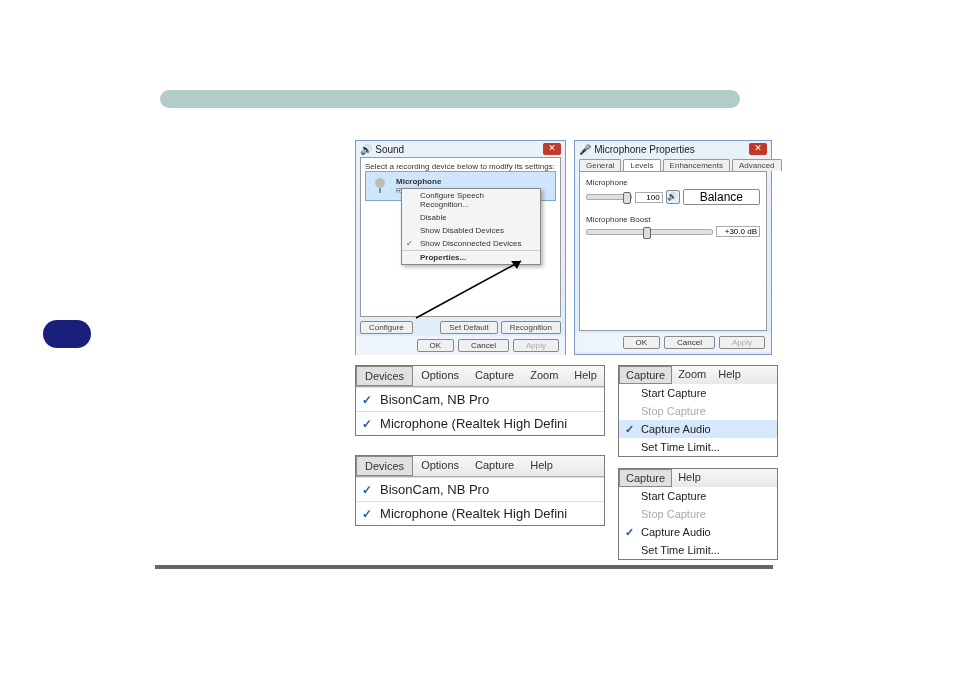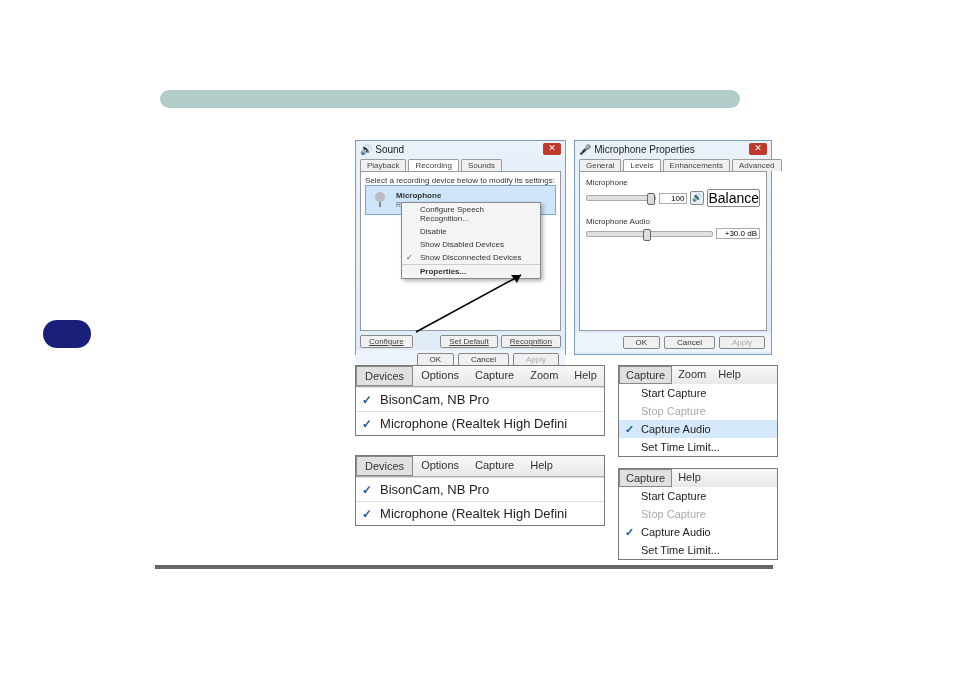--- a/index.html
+++ b/index.html
@@ -23,36 +23,36 @@
     .mic-svg { width: 20px; height: 20px; }
     .dev-txt { font-size: 8px; line-height: 1.1; }
     .dev-txt .d1 { font-weight: bold; color: #333; }
     .dev-txt .d2 { color: #666; font-size: 7px; }
     .ctx-menu { position: absolute; left: 40px; top: 30px; width: 140px; background: #f4f4f4; border: 1px solid #888; box-shadow: 2px 2px 4px rgba(0,0,0,0.3); z-index: 5; }
     .ctx-item { padding: 2px 6px 2px 18px; font-size: 8px; color: #333; position: relative; }
     .ctx-item.chk::before { content: "✓"; position: absolute; left: 4px; color: #1e5aa8; font-size: 8px; }
     .ctx-item.bold { font-weight: bold; border-top: 1px solid #ccc; }
     .arrow-svg { position: absolute; left: 50px; top: 95px; width: 120px; height: 70px; z-index: 6; pointer-events: none; }
     .bot-btns { display: flex; padding: 2px 4px; gap: 3px; }
-    .bot-btns .btn { background: #f0f0f0; border: 1px solid #888; padding: 1px 8px; font-size: 8px; color: #444; border-radius: 2px; text-decoration: underline; }
+    .bot-btns .btn { background: #f0f0f0; border: 1px solid #888; padding: 1px 8px; font-size: 8px; color: #444; border-radius: 2px; }
     .bot-btns .spacer { flex: 1; }
     .footer-btns { display: flex; justify-content: flex-end; gap: 4px; padding: 3px 6px; background: #eef4fb; }
     .footer-btns .btn { background: #f0f0f0; border: 1px solid #888; padding: 1px 12px; font-size: 8px; border-radius: 2px; color: #333; }
     .footer-btns .btn.dis { color: #aaa; }
     
     
     .micprop-dlg { position: absolute; left: 574px; top: 140px; width: 198px; height: 215px; border: 1px solid #7b9dc5; background: linear-gradient(to bottom, #e9f1fa 0%, #dfecf8 100%); }
     .mp-body { background: #fff; margin: 0 4px 2px; border: 1px solid #999; padding: 6px; height: 160px; }
     .mp-label { font-size: 8px; color: #333; margin-bottom: 2px; }
     .slider-row { display: flex; align-items: center; gap: 3px; margin-bottom: 10px; }
     .slider-track { flex: 1; height: 6px; background: #e0e0e0; border: 1px solid #aaa; position: relative; border-radius: 2px; }
     .slider-thumb { position: absolute; top: -3px; width: 8px; height: 12px; background: #ddd; border: 1px solid #666; border-radius: 2px; }
     .val-box { width: 28px; border: 1px solid #aaa; font-size: 8px; text-align: right; padding: 0 2px; }
     .mute-btn { width: 14px; height: 14px; border: 1px solid #888; background: #e8f0f8; border-radius: 2px; font-size: 8px; text-align: center; line-height: 12px; }
-    .bal-btn { border: 1px solid #888; padding: 0 0; font-size: 14px; border-radius: 2px; }
+    .bal-btn { border: 1px solid #888; padding: 0 16px; font-size: 12px; border-radius: 2px; }
     
     
     .dev-menu { position: absolute; background: #fff; border: 1px solid #7a7a7a; width: 250px; }
     .dev-menu.a { left: 355px; top: 365px; }
     .dev-menu.b { left: 355px; top: 455px; }
     .dm-header { display: flex; background: linear-gradient(to bottom, #f8f8f8, #e8e8e8); border-bottom: 1px solid #aaa; }
     .dm-tab { padding: 3px 8px; font-size: 11px; color: #333; }
     .dm-tab.active { background: #e0e0e0; border: 1px solid #888; font-weight: normal; }
     .dm-row { display: flex; align-items: center; padding: 4px 6px; border-top: 1px solid #ddd; }
     .dm-check { color: #1e5aa8; margin-right: 8px; font-size: 12px; font-weight: bold; }
@@ -76,25 +76,20 @@
 <body>
 
 <div class="green-bar"></div>
 <div class="blue-pill"></div>
 
 <div class="sound-dlg">
   <div class="sound-title">
     <span>🔊</span>&nbsp;
     <span>Sound</span>
     <div class="close">✕</div>
-  </div>
-  <div class="tabs-row">
-    <div class="tab-btn">Playback</div>
-    <div class="tab-btn active">Recording</div>
-    <div class="tab-btn">Sounds</div>
   </div>
   <div class="tab-body">
     <div class="instr">Select a recording device below to modify its settings:</div>
     <div class="dev-row">
       <div class="dev-icon">
         <svg class="mic-svg" viewBox="0 0 20 20">
             <circle cx="10" cy="7" r="5" fill="#bbb"></circle>
             <rect x="9" y="12" width="2" height="5" fill="#888"></rect>
           </svg>
       </div>
@@ -143,21 +138,21 @@
   <div class="mp-body">
     <div class="mp-label">Microphone</div>
     <div class="slider-row">
       <div class="slider-track">
           <div class="slider-thumb" style="left:calc(100% - 8px)"></div>
         </div>
       <div class="val-box">100</div>
       <div class="mute-btn">🔊</div>
       <div class="bal-btn">Balance</div>
     </div>
-    <div class="mp-label">Microphone Audio</div>
+    <div class="mp-label">Microphone Boost</div>
     <div class="slider-row">
       <div class="slider-track">
           <div class="slider-thumb" style="left:45%"></div>
         </div>
       <div class="val-box" style="width:44px">+30.0 dB</div>
     </div>
   </div>
   <div class="footer-btns">
     <div class="btn">OK</div>
     <div class="btn">Cancel</div>

